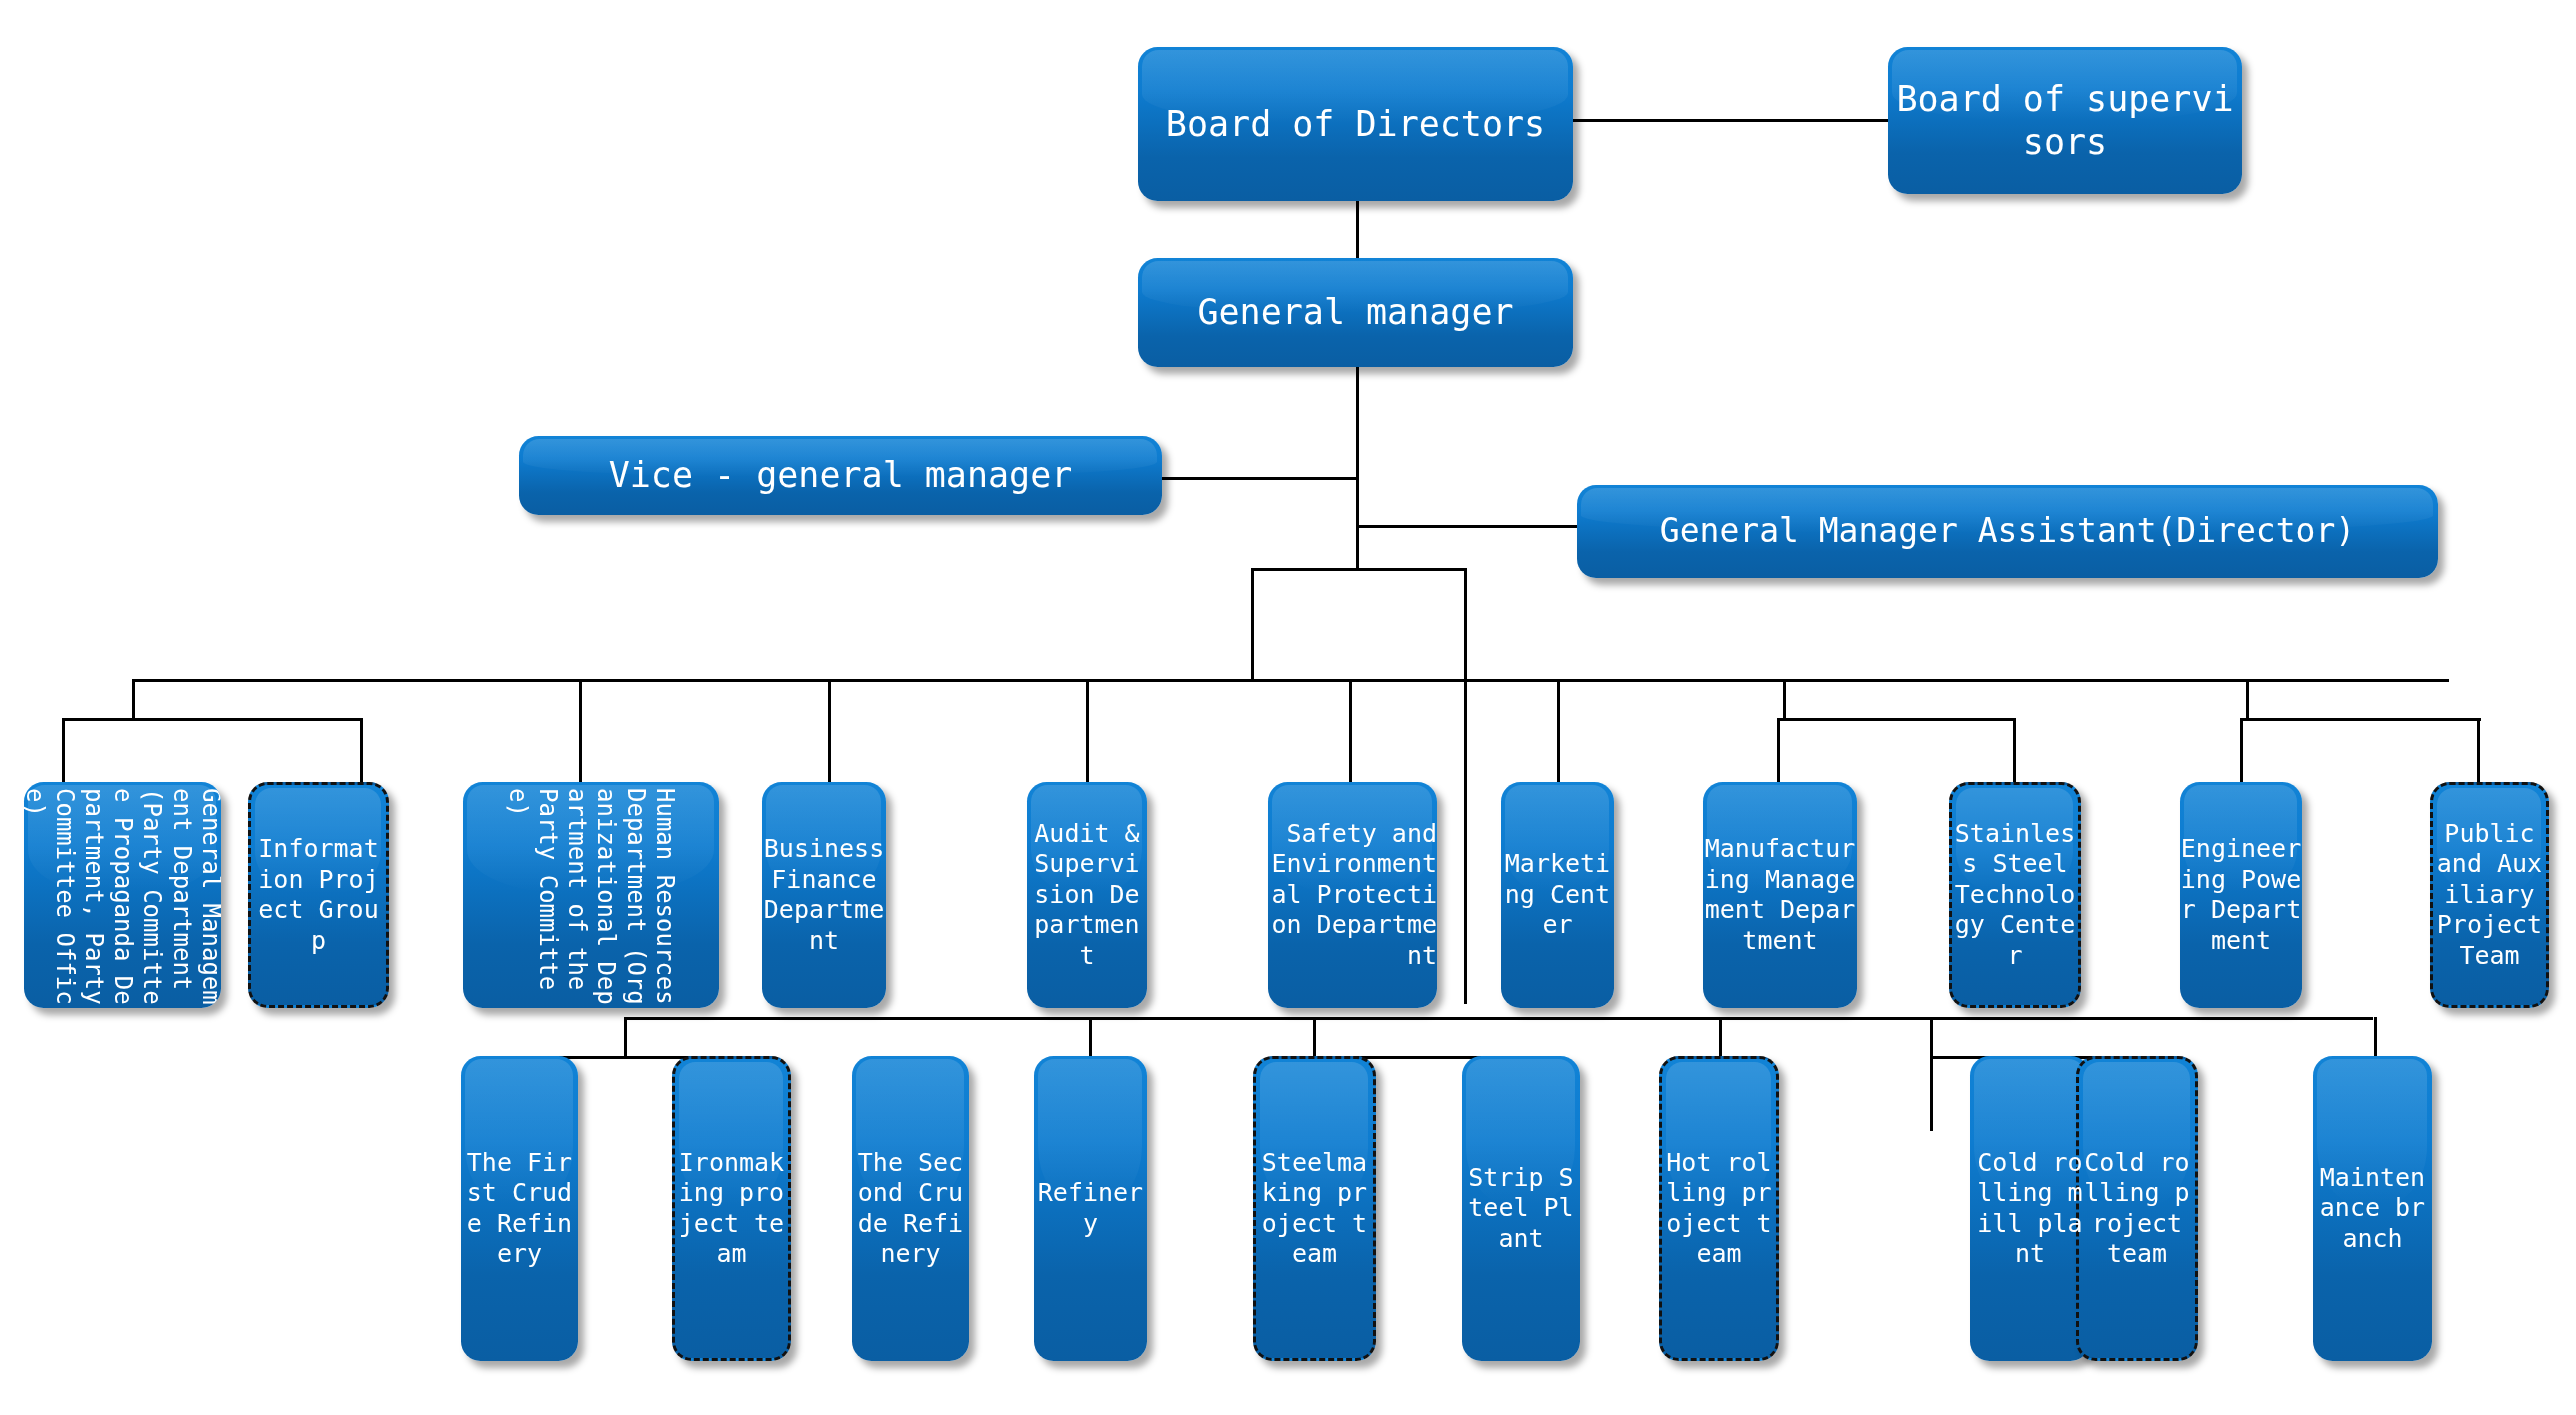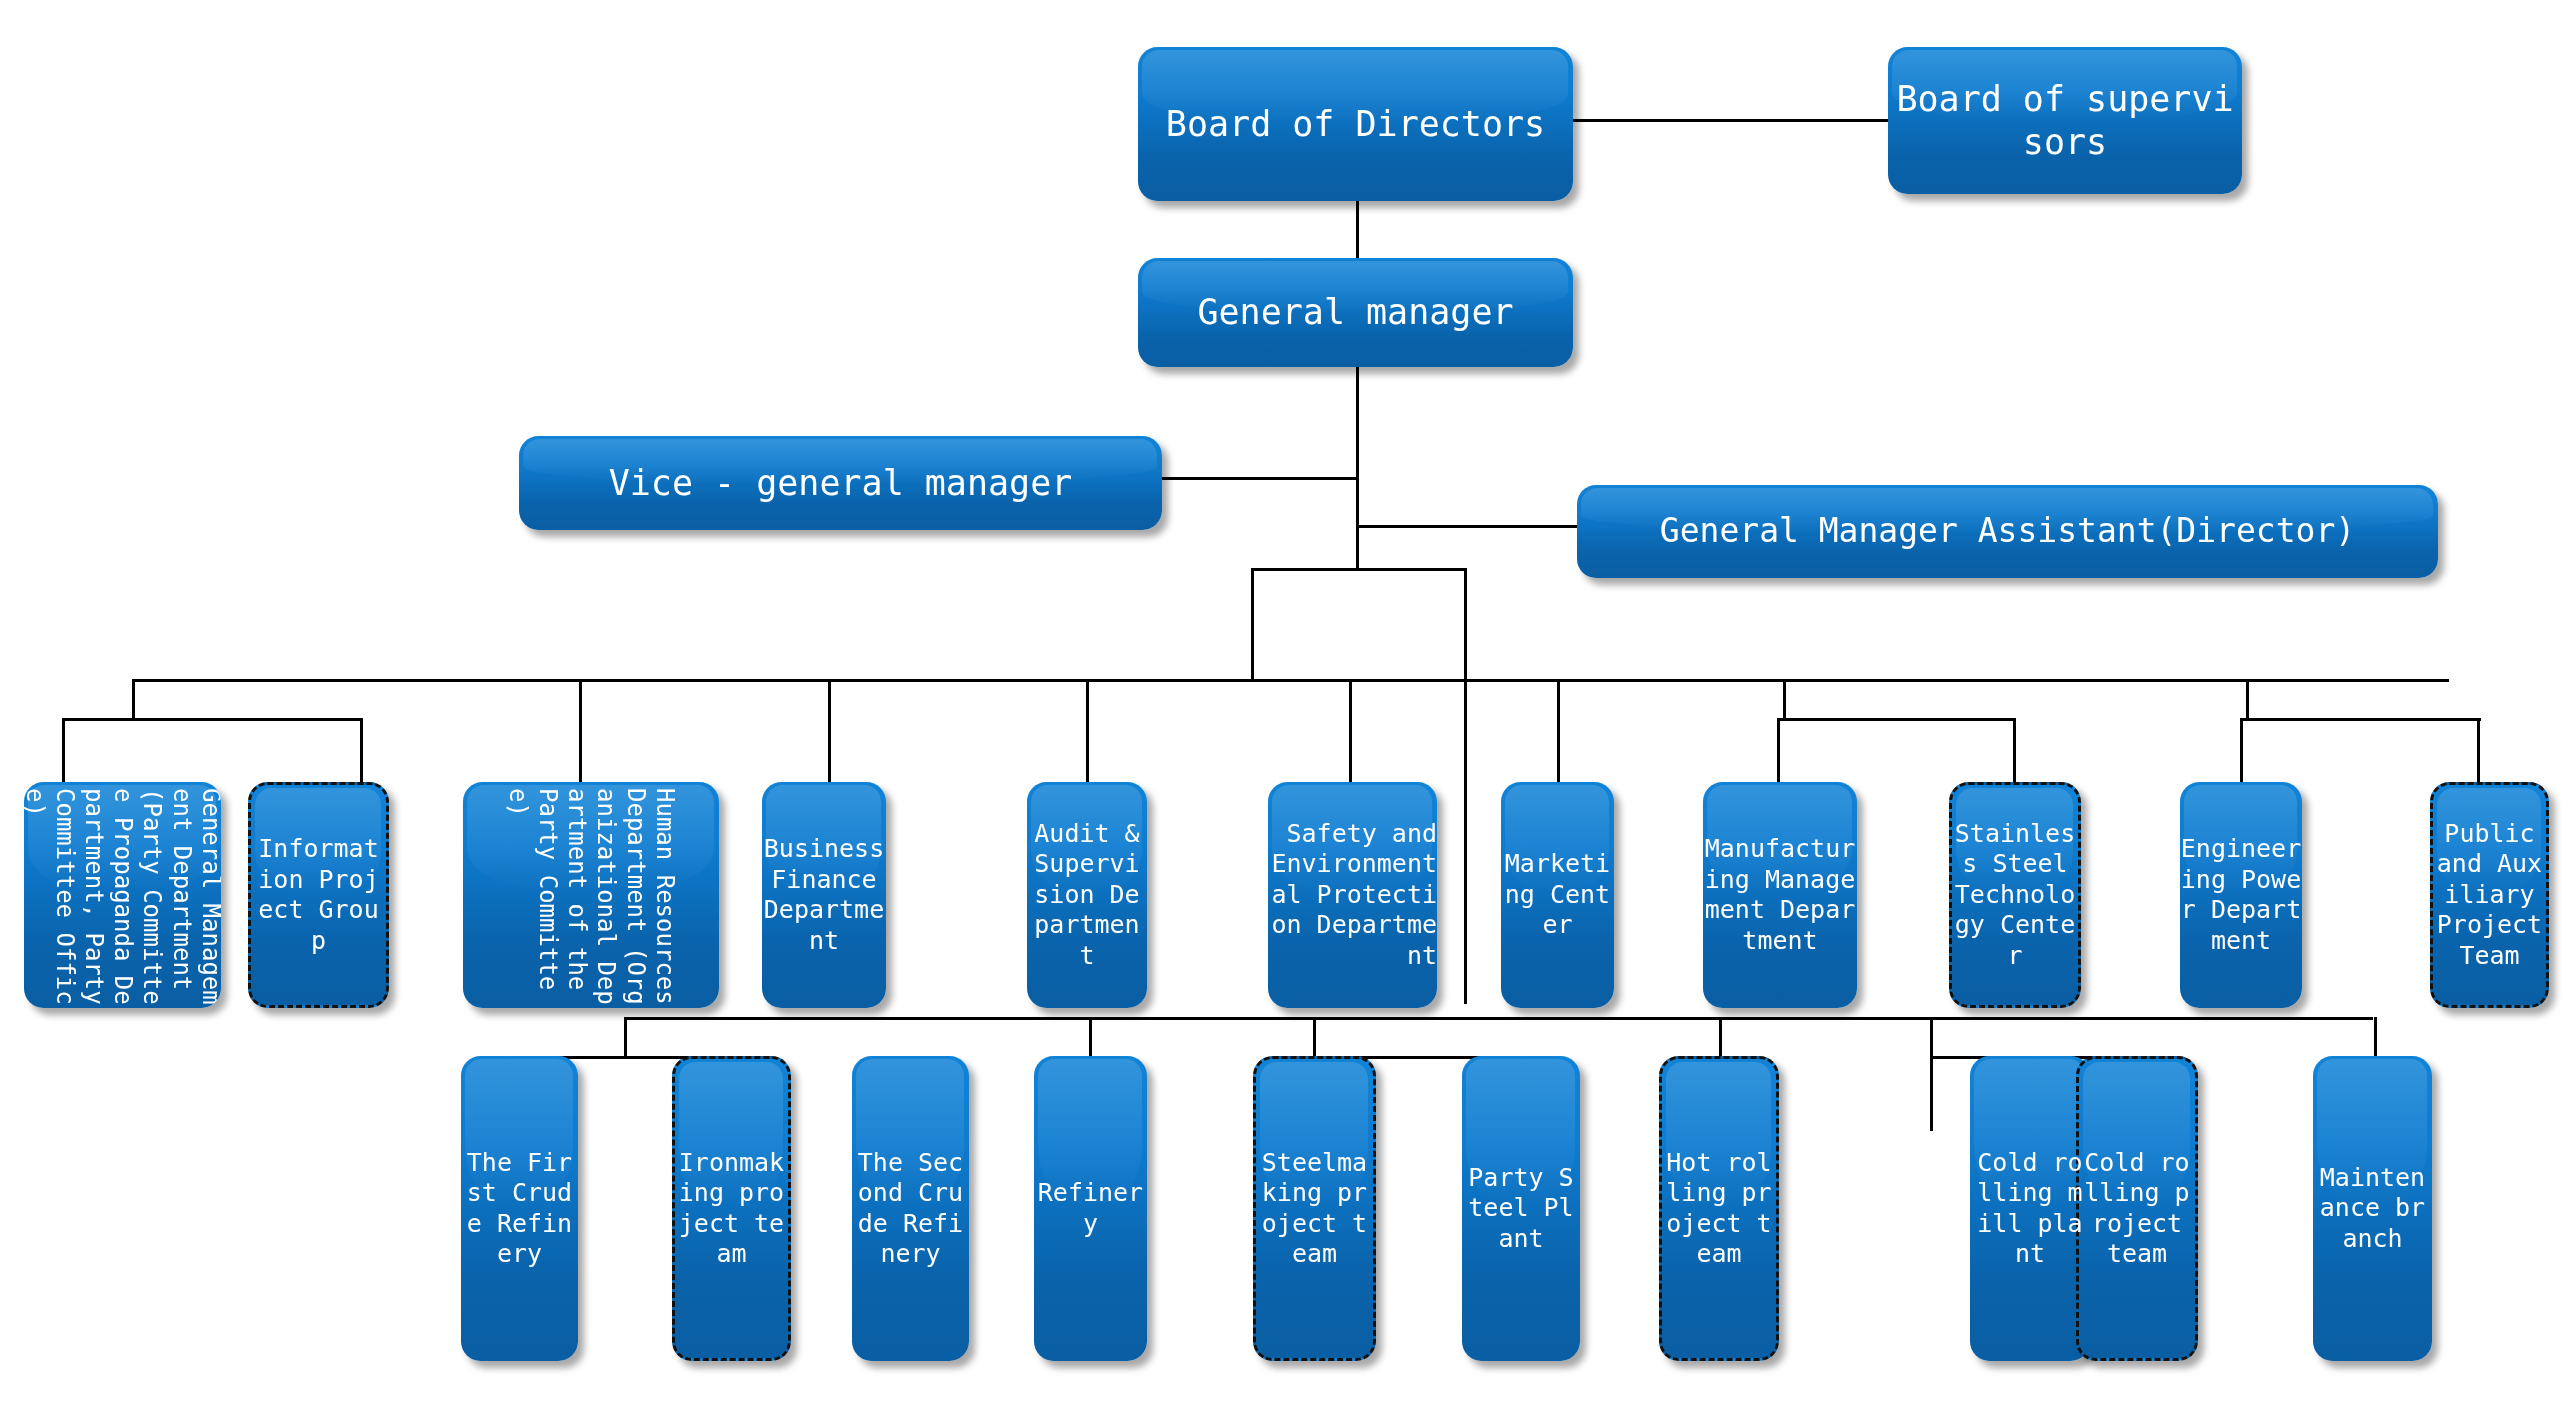--- a/index.html
+++ b/index.html
@@ -129,21 +129,21 @@
   </div>
 
   <div class="node fs-top" style="left:1888px;top:47px;width:354px;height:147px;justify-content:flex-end;">
     <span class="txt">Board of supervisors</span>
   </div>
 
   <div class="node fs-gm" style="left:1138px;top:258px;width:435px;height:109px;">
     <span class="txt">General manager</span>
   </div>
 
-  <div class="node fs-vgm" style="left:519px;top:436px;width:643px;height:94px;">
+  <div class="node fs-vgm" style="left:519px;top:436px;width:643px;height:79px;">
     <span class="txt">Vice - general manager</span>
   </div>
 
   <div class="node fs-asst" style="left:1577px;top:485px;width:861px;height:93px;border-radius:19px;">
     <span class="txt">General Manager Assistant(Director)</span>
   </div>
 
   <div class="node rot fs-rot" style="left:24px;top:782px;width:197px;height:226px;">
     <span class="txt">General Management Department (Party Committee Propaganda Department, Party Committee Office)</span>
   </div>
@@ -202,21 +202,21 @@
 
   <div class="node fs-leaf" style="left:1034px;top:1056px;width:113px;height:305px;">
     <span class="txt">Refinery</span>
   </div>
 
   <div class="node dashed fs-leaf" style="left:1253px;top:1056px;width:123px;height:305px;">
     <span class="txt">Steelmaking project team</span>
   </div>
 
   <div class="node fs-leaf" style="left:1462px;top:1056px;width:118px;height:305px;">
-    <span class="txt">Party Steel Plant</span>
+    <span class="txt">Strip Steel Plant</span>
   </div>
 
   <div class="node dashed fs-leaf" style="left:1659px;top:1056px;width:120px;height:305px;">
     <span class="txt">Hot rolling project team</span>
   </div>
 
   <div class="node fs-leaf" style="left:1970px;top:1056px;width:120px;height:305px;justify-content:center;">
     <span class="txt">Cold rolling mill plant</span>
   </div>
 

